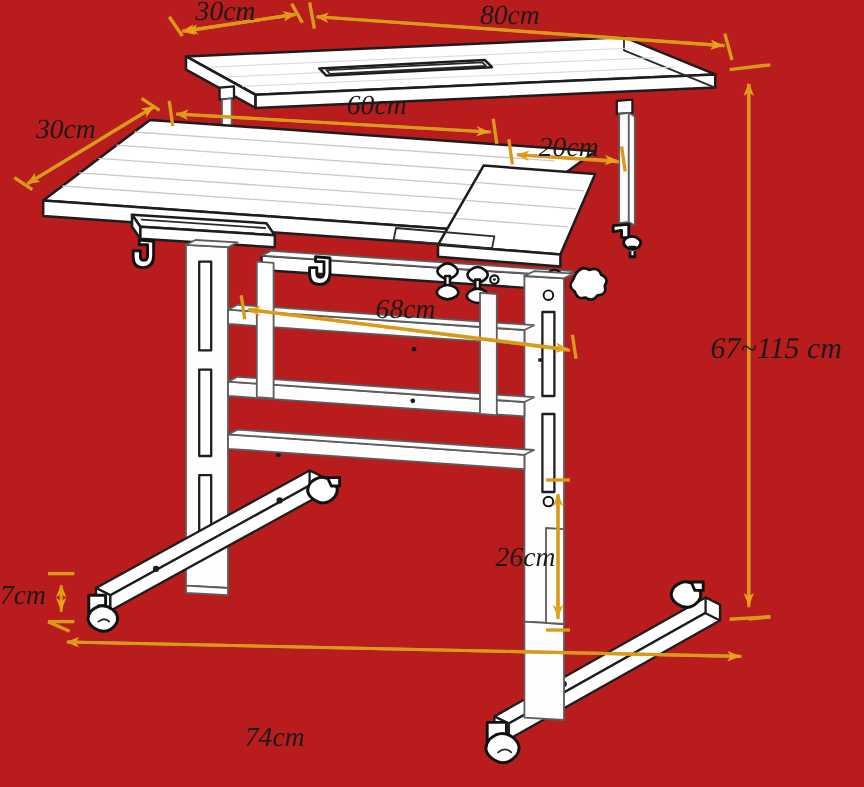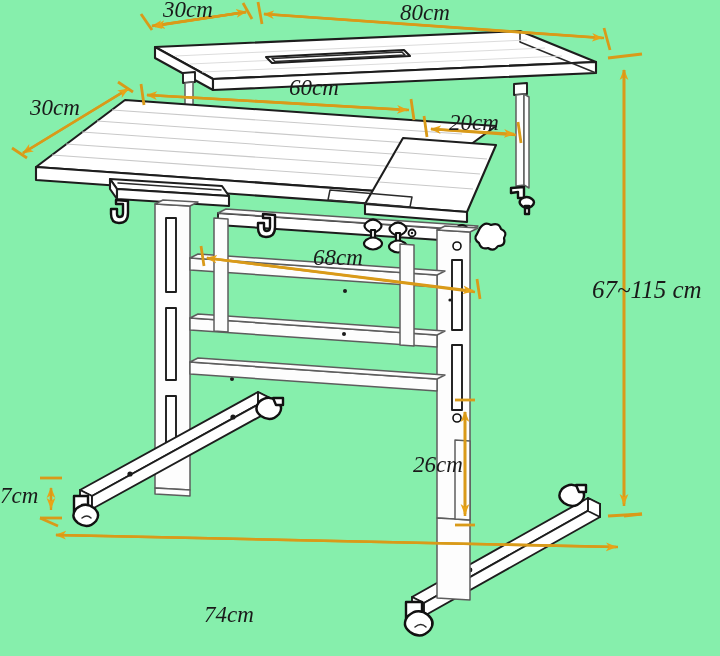--- a/index.html
+++ b/index.html
@@ -10,21 +10,21 @@
   body {
     width: 720px;
     height: 656px;
     overflow: hidden;
     font-family: "Liberation Serif", serif;
   }
   #sheet {
     position: relative;
     width: 720px;
     height: 656px;
-    background: #86efac;
+    background: #b91c1c;
   }
   svg#drawing {
     position: absolute;
     left: 0;
     top: 0;
     width: 720px;
     height: 656px;
     display: block;
   }
   .dim-label {

